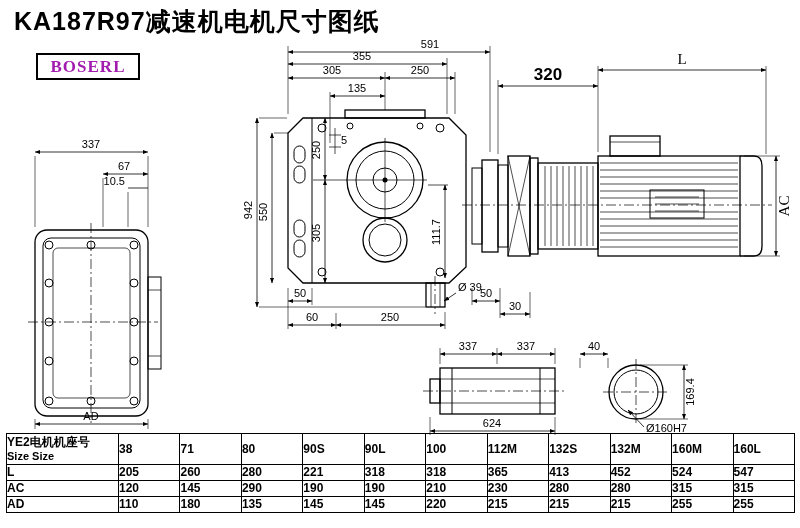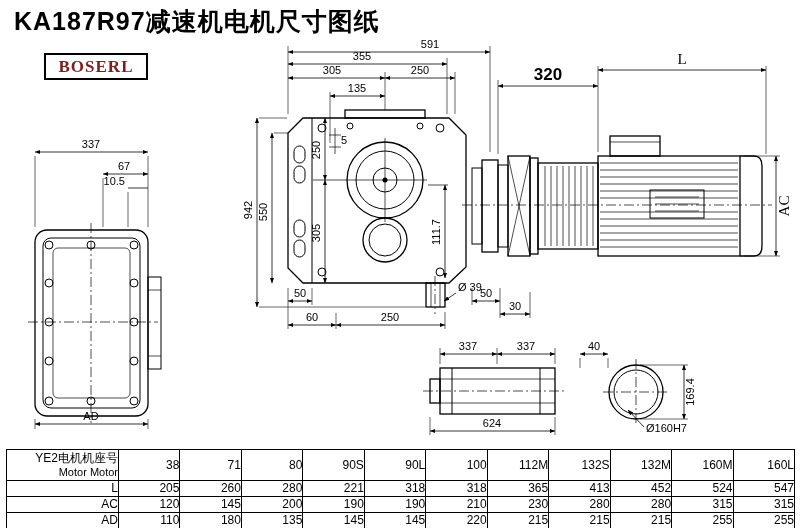--- a/index.html
+++ b/index.html
@@ -1,38 +1,38 @@
 <!DOCTYPE html>
 <html><head>
 <meta charset="utf-8">
 <style>
   * { margin:0; padding:0; box-sizing:border-box; }
   html,body { width:800px; height:528px; background:#fff; overflow:hidden; position:relative;
               font-family:"Liberation Sans", sans-serif; color:#000; }
   .title { position:absolute; left:8px; top:5px; font-size:25px; font-weight:bold; letter-spacing:1px;margin-left:6px; }
-  .logo-box { position:absolute; left:44px; top:53px; width:104px; height:27px; border:2px solid #000;
+  .logo-box { position:absolute; left:36px; top:53px; width:104px; height:27px; border:2px solid #000;
               display:flex; align-items:center; justify-content:center;
               font-family:"Liberation Serif", serif; font-weight:bold; font-size:17px;
-              color:#7f1d1d; letter-spacing:1px; }
+              color:#a21caf; letter-spacing:1px; }
   svg.drawing { position:absolute; left:0; top:0; }
 
   
   .out  { fill:none; stroke:#000; stroke-width:1.3; }
   .med  { fill:none; stroke:#000; stroke-width:1; }
   .thin { fill:none; stroke:#000; stroke-width:0.7; }
   .dim  { fill:none; stroke:#000; stroke-width:0.8; }
   .ext  { fill:none; stroke:#000; stroke-width:0.6; }
   .cl   { fill:none; stroke:#000; stroke-width:0.7; stroke-dasharray:10 3 2 3; }
   .fin  { fill:none; stroke:#000; stroke-width:0.7; }
   text.dt { font-family:"Liberation Sans", sans-serif; font-size:11px; fill:#000; }
   text.serif { font-family:"Liberation Serif", serif; font-size:15px; }
   text.big { font-family:"Liberation Sans", sans-serif; font-size:17px; font-weight:bold; }
 
-  table.dims { position:absolute; left:6px; top:449px; width:789px; border-collapse:collapse;
-               table-layout:fixed; font-size:12px; text-align:right; }
+  table.dims { position:absolute; left:6px; top:433px; width:789px; border-collapse:collapse;
+               table-layout:fixed; font-size:12px; text-align:left;font-weight:bold; }
   table.dims td { border:1px solid #000; padding:0; height:16px; line-height:15px; overflow:hidden; }
   table.dims tr.hdr td { height:31px; }
   .hdr-cn { font-size:12px; line-height:15px; }
   .hdr-en { font-size:11px; line-height:13px; }
   col.first { width:112px; }
 </style>
 </head>
 <body>
 
 <svg class="drawing" width="800" height="448" viewBox="0 0 800 448">
@@ -282,21 +282,21 @@
       <col>
       <col>
       <col>
       <col>
       <col>
   </colgroup>
   <tbody>
     <tr class="hdr">
       <td>
         <div class="hdr-cn">YE2电机机座号</div>
-        <div class="hdr-en">Motor Motor</div>
+        <div class="hdr-en">Size Size</div>
       </td>
       <td>38</td>
       <td>71</td>
       <td>80</td>
       <td>90S</td>
       <td>90L</td>
       <td>100</td>
       <td>112M</td>
       <td>132S</td>
       <td>132M</td>
@@ -314,21 +314,21 @@
       <td>365</td>
       <td>413</td>
       <td>452</td>
       <td>524</td>
       <td>547</td>
     </tr>
     <tr>
       <td>AC</td>
       <td>120</td>
       <td>145</td>
-      <td>200</td>
+      <td>290</td>
       <td>190</td>
       <td>190</td>
       <td>210</td>
       <td>230</td>
       <td>280</td>
       <td>280</td>
       <td>315</td>
       <td>315</td>
     </tr>
     <tr>

